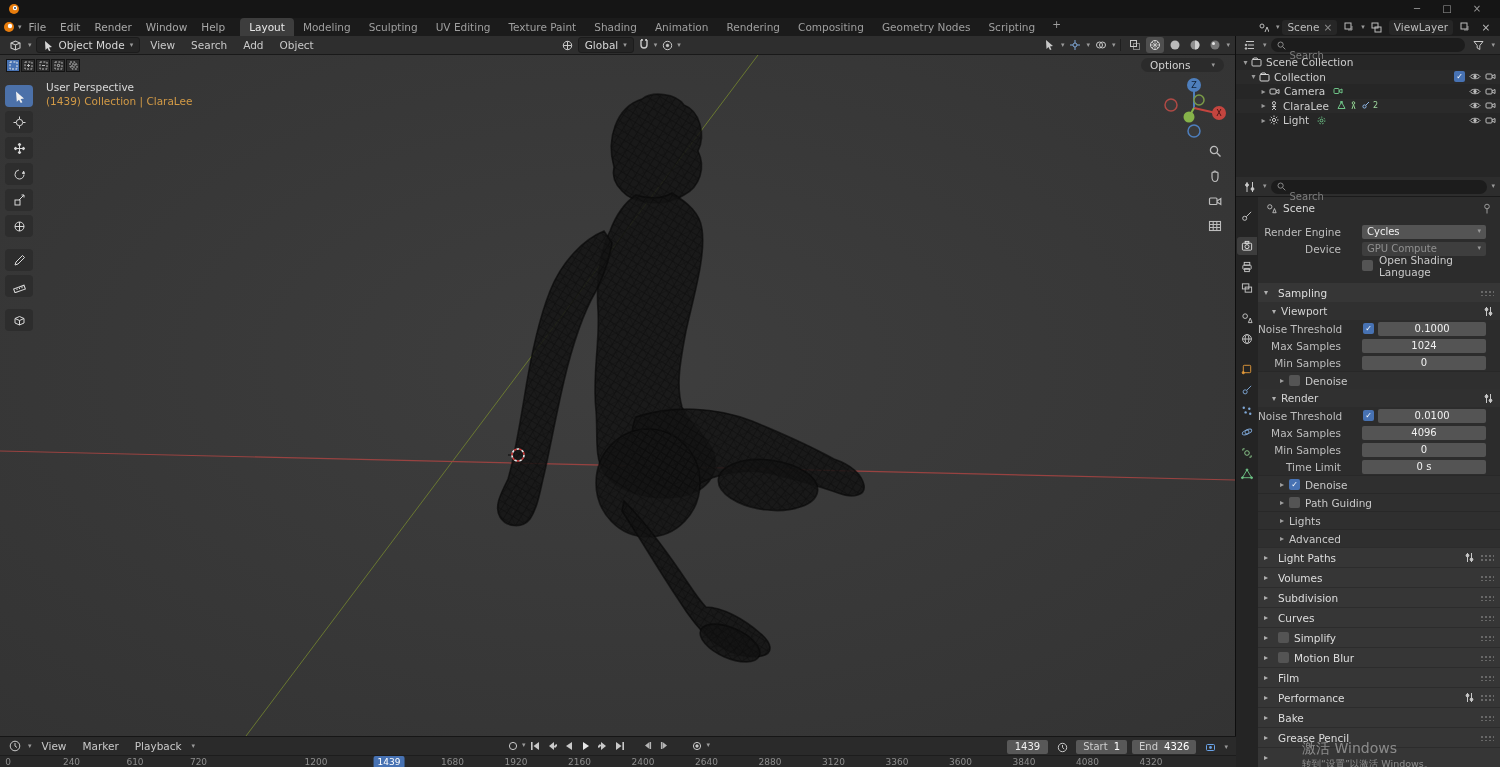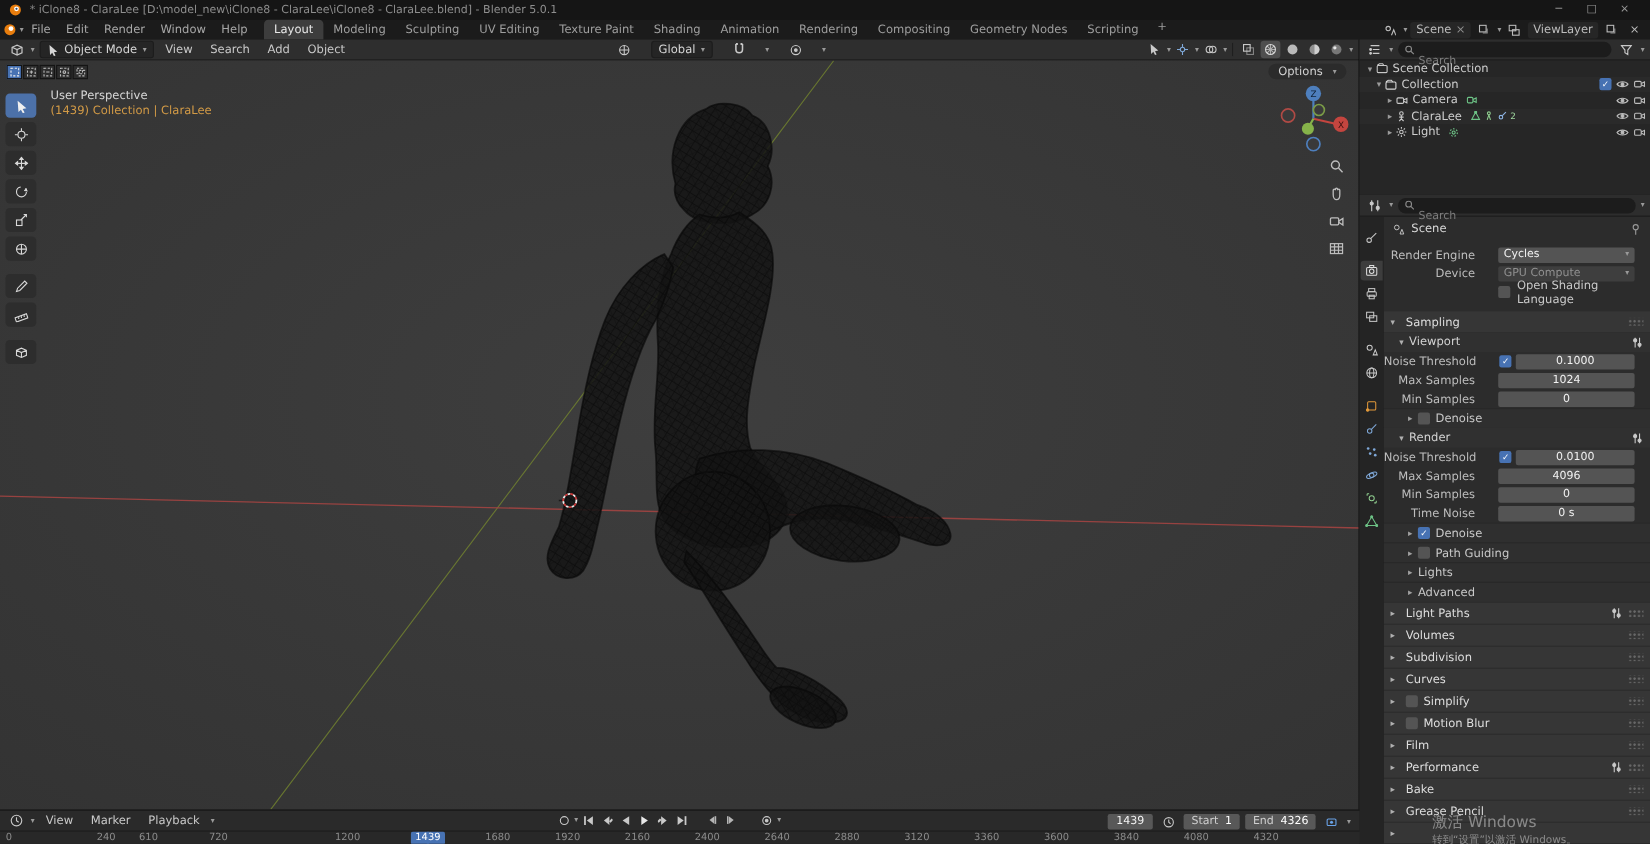--- a/index.html
+++ b/index.html
@@ -39,21 +39,21 @@
   
   .viewport {position:absolute;left:0;top:55px;width:1236px;height:681px;overflow:hidden;background:#373737;}
   .scene {position:absolute;left:0;top:0;}
   .vp-toolsettings {position:absolute;left:6px;top:4px;display:flex;gap:1px;}
   .ts-btn {width:14px;height:13px;background:#2b2b2bd9;border:1px solid #141414;display:flex;align-items:center;justify-content:center;}
   .ts-btn.on {background:#4772b3;}
   .vp-info {position:absolute;left:46px;top:25px;line-height:14px;font-size:10.5px;}
   .vp-info .persp {color:#d8d8d8;}
   .vp-info .crumb {color:#d29a46;}
   .options-pill {position:absolute;right:12px;top:3px;background:#2a2a2ae6;border-radius:9px;
-    padding:1px 9px;color:#d3d3d3;display:flex;gap:9px;align-items:center;font-size:10.5px;}
+    padding:1px 9px;color:#d3d3d3;display:flex;gap:21px;align-items:center;font-size:10.5px;}
   .toolbar {position:absolute;left:5px;top:30px;display:flex;flex-direction:column;gap:4px;}
   .tool-btn {width:28px;height:22px;background:#2b2b2bd9;border-radius:4px;display:flex;align-items:center;justify-content:center;}
   .tool-btn.active {background:#4c71a9;}
   .tool-gap {height:4px;}
   .gizmo {position:absolute;right:10px;top:20px;width:64px;height:64px;}
   .vp-nav {position:absolute;right:11px;top:86px;display:flex;flex-direction:column;gap:5px;}
   .vp-nav .icbtn {width:20px;height:20px;}
 
   
   .rightcol-border {position:absolute;left:1235px;top:36px;width:1px;height:731px;background:#0e0e0e;}
@@ -128,21 +128,20 @@
 <div class="app">
 
   <div class="titlebar">
     <span>
       <svg width="12" height="12" viewBox="0 0 12 12">
           <circle cx="6" cy="6" r="5" fill="#e87d0d"></circle>
           <circle cx="7" cy="5" r="2.2" fill="#fff"></circle>
           <circle cx="7" cy="5" r="1" fill="#2b4a6e"></circle>
         </svg>
     </span>
-    <span>* iClone8 - ClaraLee [D:\model_new\iClone8 - ClaraLee\iClone8 - ClaraLee.blend] - Blender 5.0.1</span>
     <div class="winbtns">
       <span class="winbtn">─</span>
       <span class="winbtn">□</span>
       <span class="winbtn">×</span>
     </div>
   </div>
 
   <div class="menubar">
     <span class="icbtn">
       <svg width="12" height="12" viewBox="0 0 12 12">
@@ -221,21 +220,21 @@
           <path d="M2 1 L9 7 L6 7.5 L7.5 10.5 L6 11 L4.5 8 L2.5 10 Z"></path>
         </svg>
       <span>Object Mode</span>
       <span class="caret">▾</span>
     </div>
     <span class="th-menu">View</span>
     <span class="th-menu">Search</span>
     <span class="th-menu">Add</span>
     <span class="th-menu">Object</span>
 
-    <div style="margin-left:235px;display:flex;align-items:center;gap:15px;">
+    <div style="margin-left:235px;display:flex;align-items:center;gap:1px;">
       <span class="icbtn">
         <svg width="11" height="11" viewBox="0 0 11 11" fill="none" stroke="#c9c9c9">
             <circle cx="5.5" cy="5.5" r="4.2"></circle>
             <path d="M5.5 1.3 V9.7 M1.3 5.5 H9.7"></path>
           </svg>
       </span>
       <div class="th-pill">
         <span>Global</span>
         <span class="caret">▾</span>
       </div>
@@ -880,21 +879,21 @@
               <span>4096</span>
             </span>
         </div>
         <div class="prow">
           <span class="plabel">Min Samples</span>
           <span class="pfield">
               <span>0</span>
             </span>
         </div>
         <div class="prow">
-          <span class="plabel">Time Noise</span>
+          <span class="plabel">Time Limit</span>
           <span class="pfield">
               <span>0 s</span>
             </span>
         </div>
         <div class="subrow">
           <span class="pcaret" style="font-size:8px;color:#a0a0a0;">▸</span>
           <span class="cb checked">✓</span>
           <span>Denoise</span>
         </div>
         <div class="subrow">
@@ -1086,21 +1085,21 @@
               <circle cx="5.5" cy="5.5" r="1.4"></circle>
             </svg>
         </span>
         <span class="caret">▾</span>
       </div>
     </div>
     <div class="ruler">
       <div class="playhead" style="left: 389px;"></div>
       <div class="frame-badge" style="left: 389px;">1439</div>
     <span class="tick" style="left: 8px;">0</span>
-        <span class="tick" style="left: 71.5px; margin-left: 25px;">240</span>
+        <span class="tick" style="left: 71.5px;">240</span>
         <span class="tick" style="left: 135px;">610</span>
         <span class="tick" style="left: 198.5px;">720</span>
         <span class="tick" style="left: 262px; margin-top: 32px;">960</span>
         <span class="tick" style="left: 316px;">1200</span>
         <span class="tick" style="left: 452.5px;">1680</span>
         <span class="tick" style="left: 516px;">1920</span>
         <span class="tick" style="left: 579.5px;">2160</span>
         <span class="tick" style="left: 643px; text-align: right;">2400</span>
         <span class="tick" style="left: 706.5px;">2640</span>
         <span class="tick" style="left: 770px;">2880</span>

